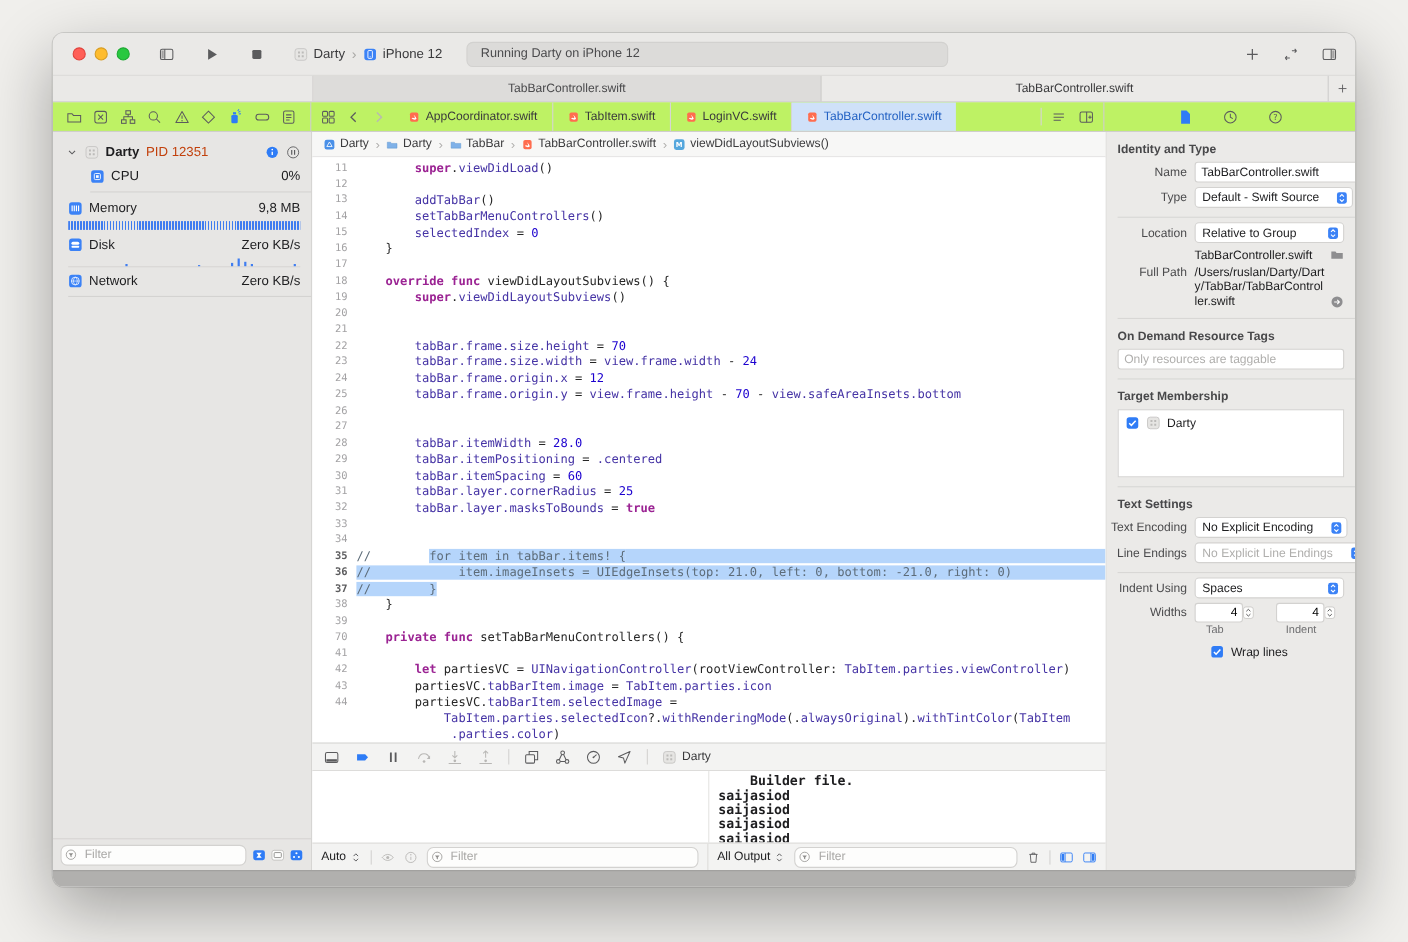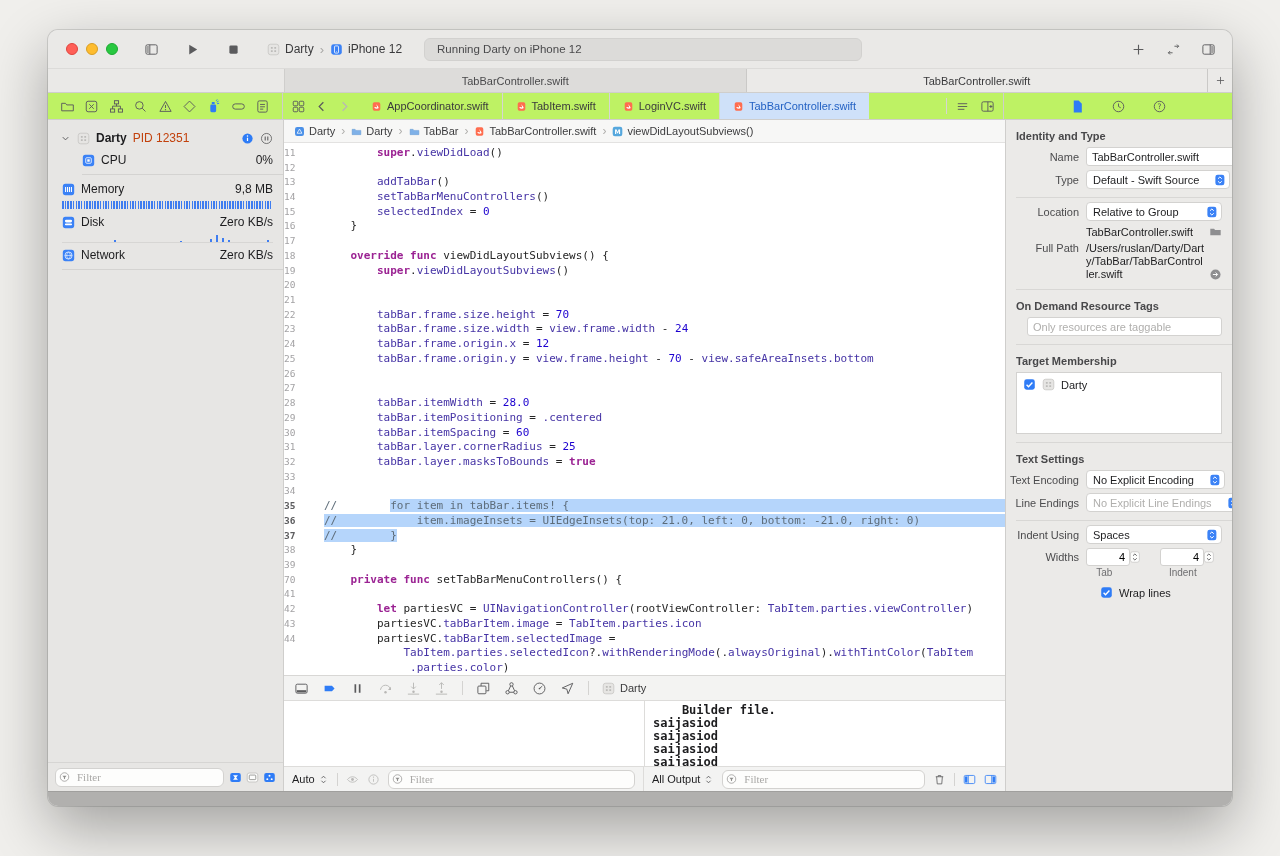--- a/index.html
+++ b/index.html
@@ -67,33 +67,33 @@
   .hairline{border-top:1px solid #d4d3d1;margin:3px 0 3px 34px}
   .membars{height:8px;margin:1px 10px 2px 14px;
     background:repeating-linear-gradient(90deg,#3f7df0 0 1.5px,transparent 1.5px 2.7px)}
   .diskchart{position:relative;height:9px;margin:0 10px 1px 14px;border-bottom:1px solid #d7d6d4}
   .spike{position:absolute;bottom:0;width:2px;background:#3f7df0}
   .nav-filterbar{margin-top:auto;height:28px;flex:none;display:flex;align-items:center;gap:5px;
     padding:0 7px;border-top:1px solid #d6d5d3}
   .filter-wrap{position:relative;flex:1;min-width:0}
   .filter-wrap .fic{position:absolute;left:4px;top:50%;transform:translateY(-50%);color:#8f8e8c}
   input.filter{width:100%;box-sizing:border-box;height:19px;border-radius:6px;border:1px solid #d3d2d0;
-    background:#fdfdfc;font-size:11px;padding:0 4px 0 21px;color:#1d1d1f;outline:none;font-family:Liberation Serif, serif}
+    background:#fdfdfc;font-size:11px;padding:0 4px 0 21px;color:#1d1d1f;outline:none;font-family:Liberation Sans, sans-serif}
   input.filter::placeholder{color:#a9a8a6}
   .mini-toggles{display:flex;gap:4px;align-items:center}
 
   
   .jumpbar{height:22px;flex:none;display:flex;align-items:center;background:#f7f7f6;border-bottom:1px solid #e3e2e1;
     padding:0 10px;font-size:11px;color:#3c3c3e;gap:4px}
   .crumb{display:flex;align-items:center;gap:4px;white-space:nowrap}
   .crumb-sep{color:#b0afad;font-size:12px;padding:0 2px}
   .code-area{height:530px;flex:none;overflow:hidden;background:#fff;padding-top:2px;
     font-family:"DejaVu Sans Mono","Liberation Mono",monospace;font-size:11px}
   .code-line{display:flex;height:14.72px;align-items:center}
-  .ln{width:40px;flex:none;text-align:left;padding-right:8px;font-size:9.5px;color:#a3a2a4;box-sizing:border-box}
+  .ln{width:40px;flex:none;text-align:right;padding-right:8px;font-size:9.5px;color:#a3a2a4;box-sizing:border-box}
   .ln.sel{color:#5d5d5f;font-weight:bold}
   .ctext{flex:1;display:flex;min-width:0;white-space:pre;color:#262626}
   .ctext span{white-space:pre}
   .tk-pl{color:#262626}
   .tk-kw{color:#9b2393;font-weight:bold}
   .tk-id{color:#4533a5}
   .tk-nu{color:#1c00cf}
   .tk-cm{color:#5d6c79}
   .tk-cmh{color:#5d6c79;background:#b5d5fb}
   .fillhl{flex:1;background:#b5d5fb}
@@ -929,21 +929,21 @@
           <span class="fp-arrow ic sm">
               <svg viewBox="0 0 16 16" width="100%" height="100%">
                 <circle cx="8" cy="8" r="6.2" fill="#8e8e90"></circle>
                 <path d="M4.8 8h5.4M8.2 5.6L10.6 8l-2.4 2.4" fill="none" stroke="#fff" stroke-width="1.2"></path>
               </svg>
             </span>
         </div>
       </div>
       <div class="idiv"></div>
       <div class="ihead">On Demand Resource Tags</div>
-      <div class="irow" style="margin-left:21px">
+      <div class="irow" style="margin-left:10px">
         <div class="ictrl">
             <div class="ifield">
           <span class="ph">Only resources are taggable</span>
         </div>
           </div>
       </div>
       <div class="idiv"></div>
       <div class="ihead">Target Membership</div>
       <div class="targetbox">
         <div class="trow">

